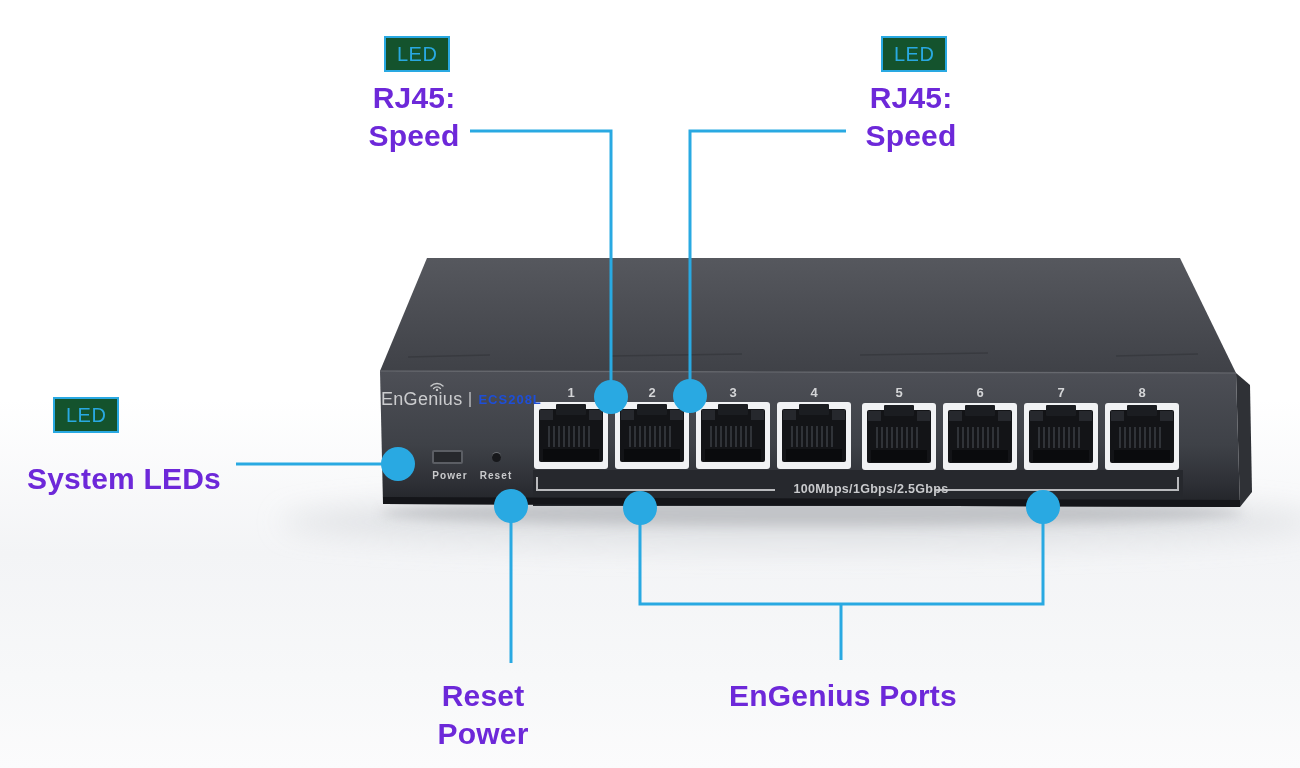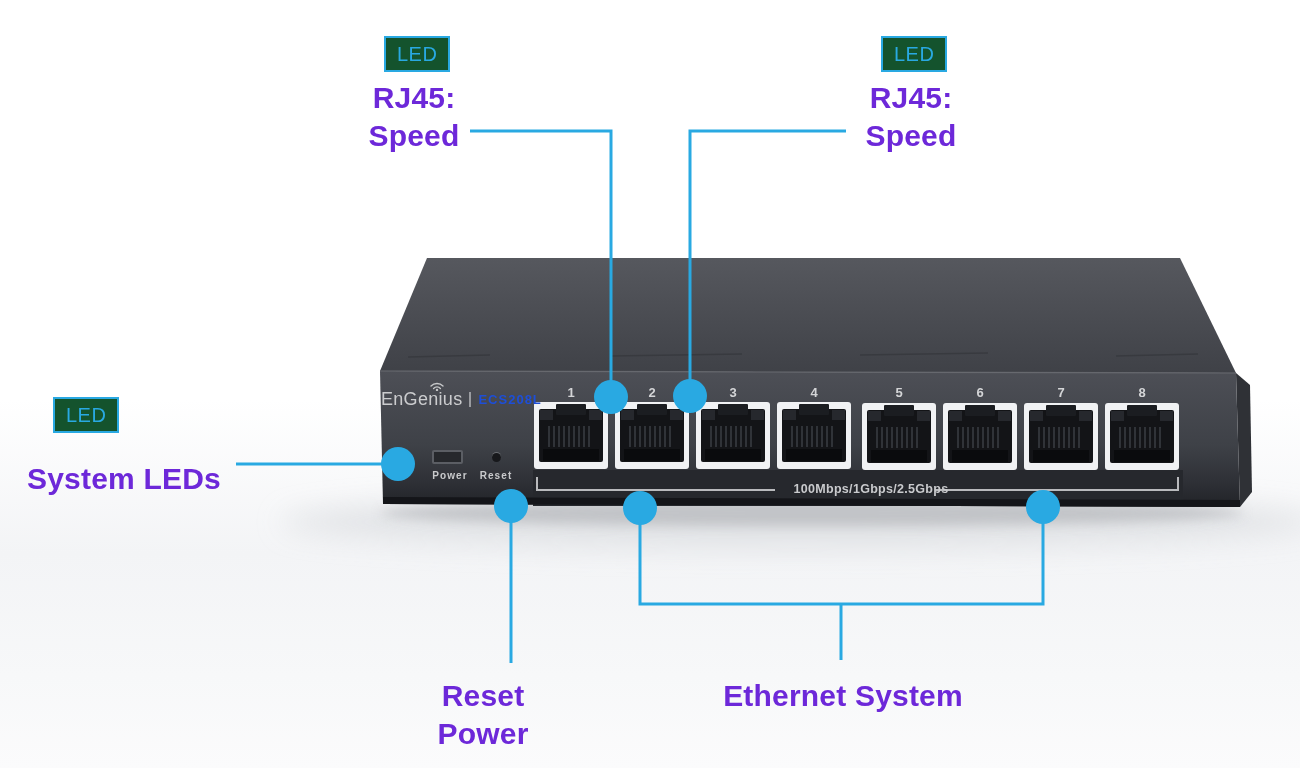--- a/index.html
+++ b/index.html
@@ -185,14 +185,14 @@
 <div class="callout" style="left:24px;top:460px;width:200px;">
   <div>System LEDs</div>
 </div>
 
 <div class="callout" style="left:393px;top:677px;width:180px;">
   <div>Reset</div>
   <div>Power</div>
 </div>
 
 <div class="callout" style="left:663px;top:677px;width:360px;">
-  <div>Ethernet System</div>
+  <div>EnGenius Ports</div>
 </div>
 
 </body></html>

